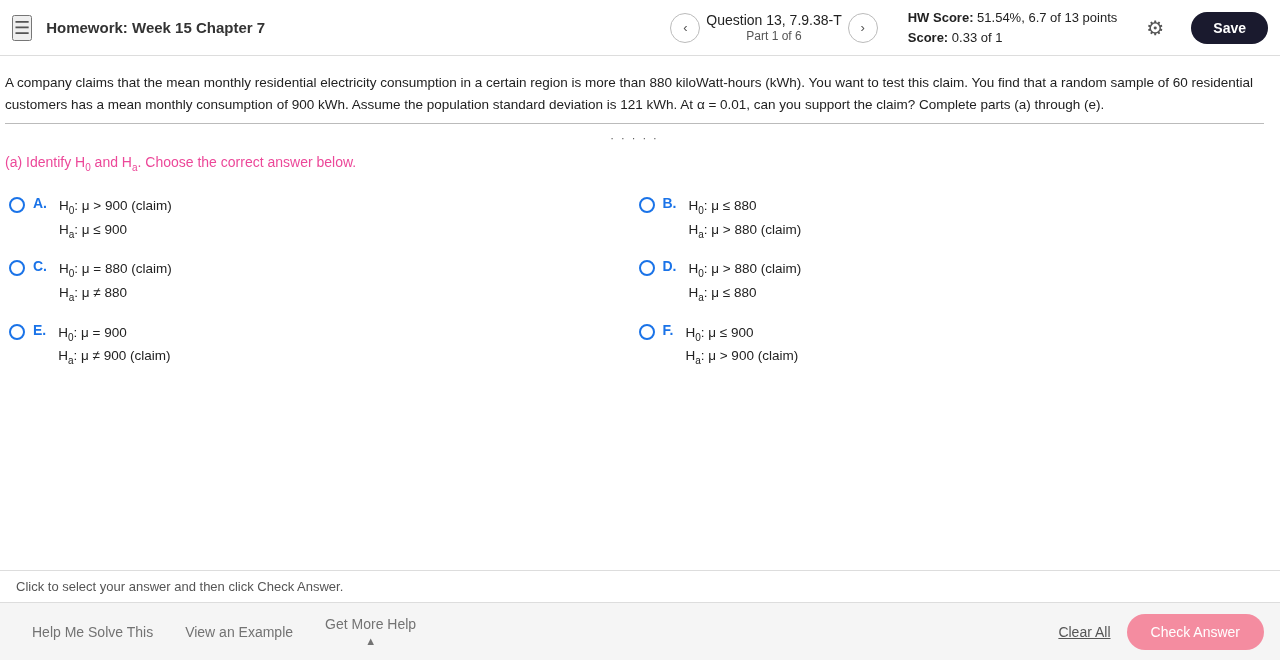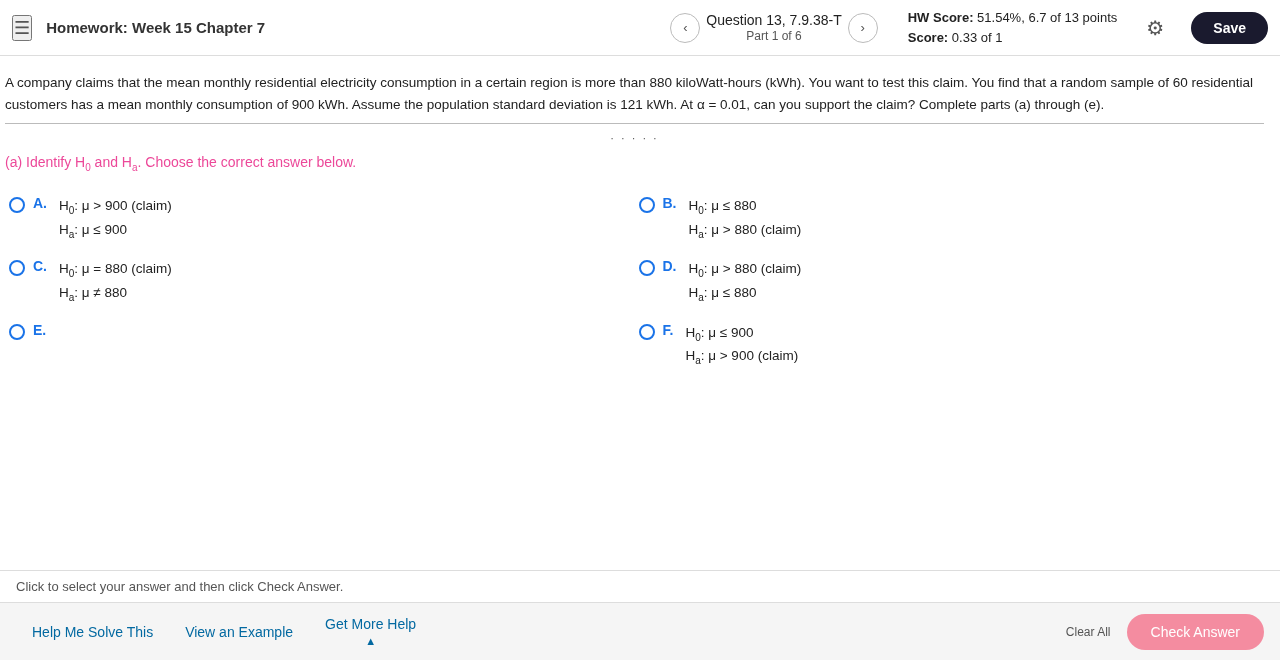--- a/index.html
+++ b/index.html
@@ -55,28 +55,29 @@
 
     
     .status-bar { border-top: 1px solid #ddd; padding: 8px 16px; font-size: 13px; color: #555; }
 
     
     .footer {
       display: flex; align-items: center; background: #f5f5f5;
       border-top: 1px solid #ddd; padding: 0 16px; height: 58px; gap: 0;
     }
     .footer-btn {
-      background: none; border: none; cursor: pointer; font-size: 14px; color: #0369a1;
+      background: none; border: none; cursor: pointer; font-size: 14px; color: #737373;
       padding: 8px 16px; font-weight: normal;
     }
     .get-more-help { display: flex; align-items: center; gap: 3px; flex-direction: column; }
     .spacer { flex: 1; }
     .clear-all-btn {
-      background: none; border: none; cursor: pointer; font-size: 12px; color: #555;
+      background: none; border: none; cursor: pointer; font-size: 14px; color: #555;
       padding: 8px 16px;
+      text-decoration: underline;
     }
     .check-answer-btn {
       background: #f48ca0; color: #fff; border: none; border-radius: 20px;
       padding: 10px 24px; font-size: 14px; font-weight: normal; cursor: pointer;
     }
   </style>
 </head>
 <body>
 
 <div class="header">
@@ -147,20 +148,24 @@
       <span class="choice-letter">D.</span>
       <span class="choice-text">
         <span class="h0">H<sub>0</sub>: μ &gt; 880 (claim)</span>
         <span class="ha">H<sub>a</sub>: μ ≤ 880</span>
       </span>
     </div>
 
     <div class="choice-item">
       <div class="radio-circle"></div>
       <span class="choice-letter">E.</span>
+      <span class="choice-text">
+        <span class="h0">H<sub>0</sub>: μ = 900</span>
+        <span class="ha">H<sub>a</sub>: μ ≠ 900 (claim)</span>
+      </span>
     </div>
     <div class="choice-item">
       <div class="radio-circle"></div>
       <span class="choice-letter">F.</span>
       <span class="choice-text">
         <span class="h0">H<sub>0</sub>: μ ≤ 900</span>
         <span class="ha">H<sub>a</sub>: μ &gt; 900 (claim)</span>
       </span>
     </div>
   </div>

